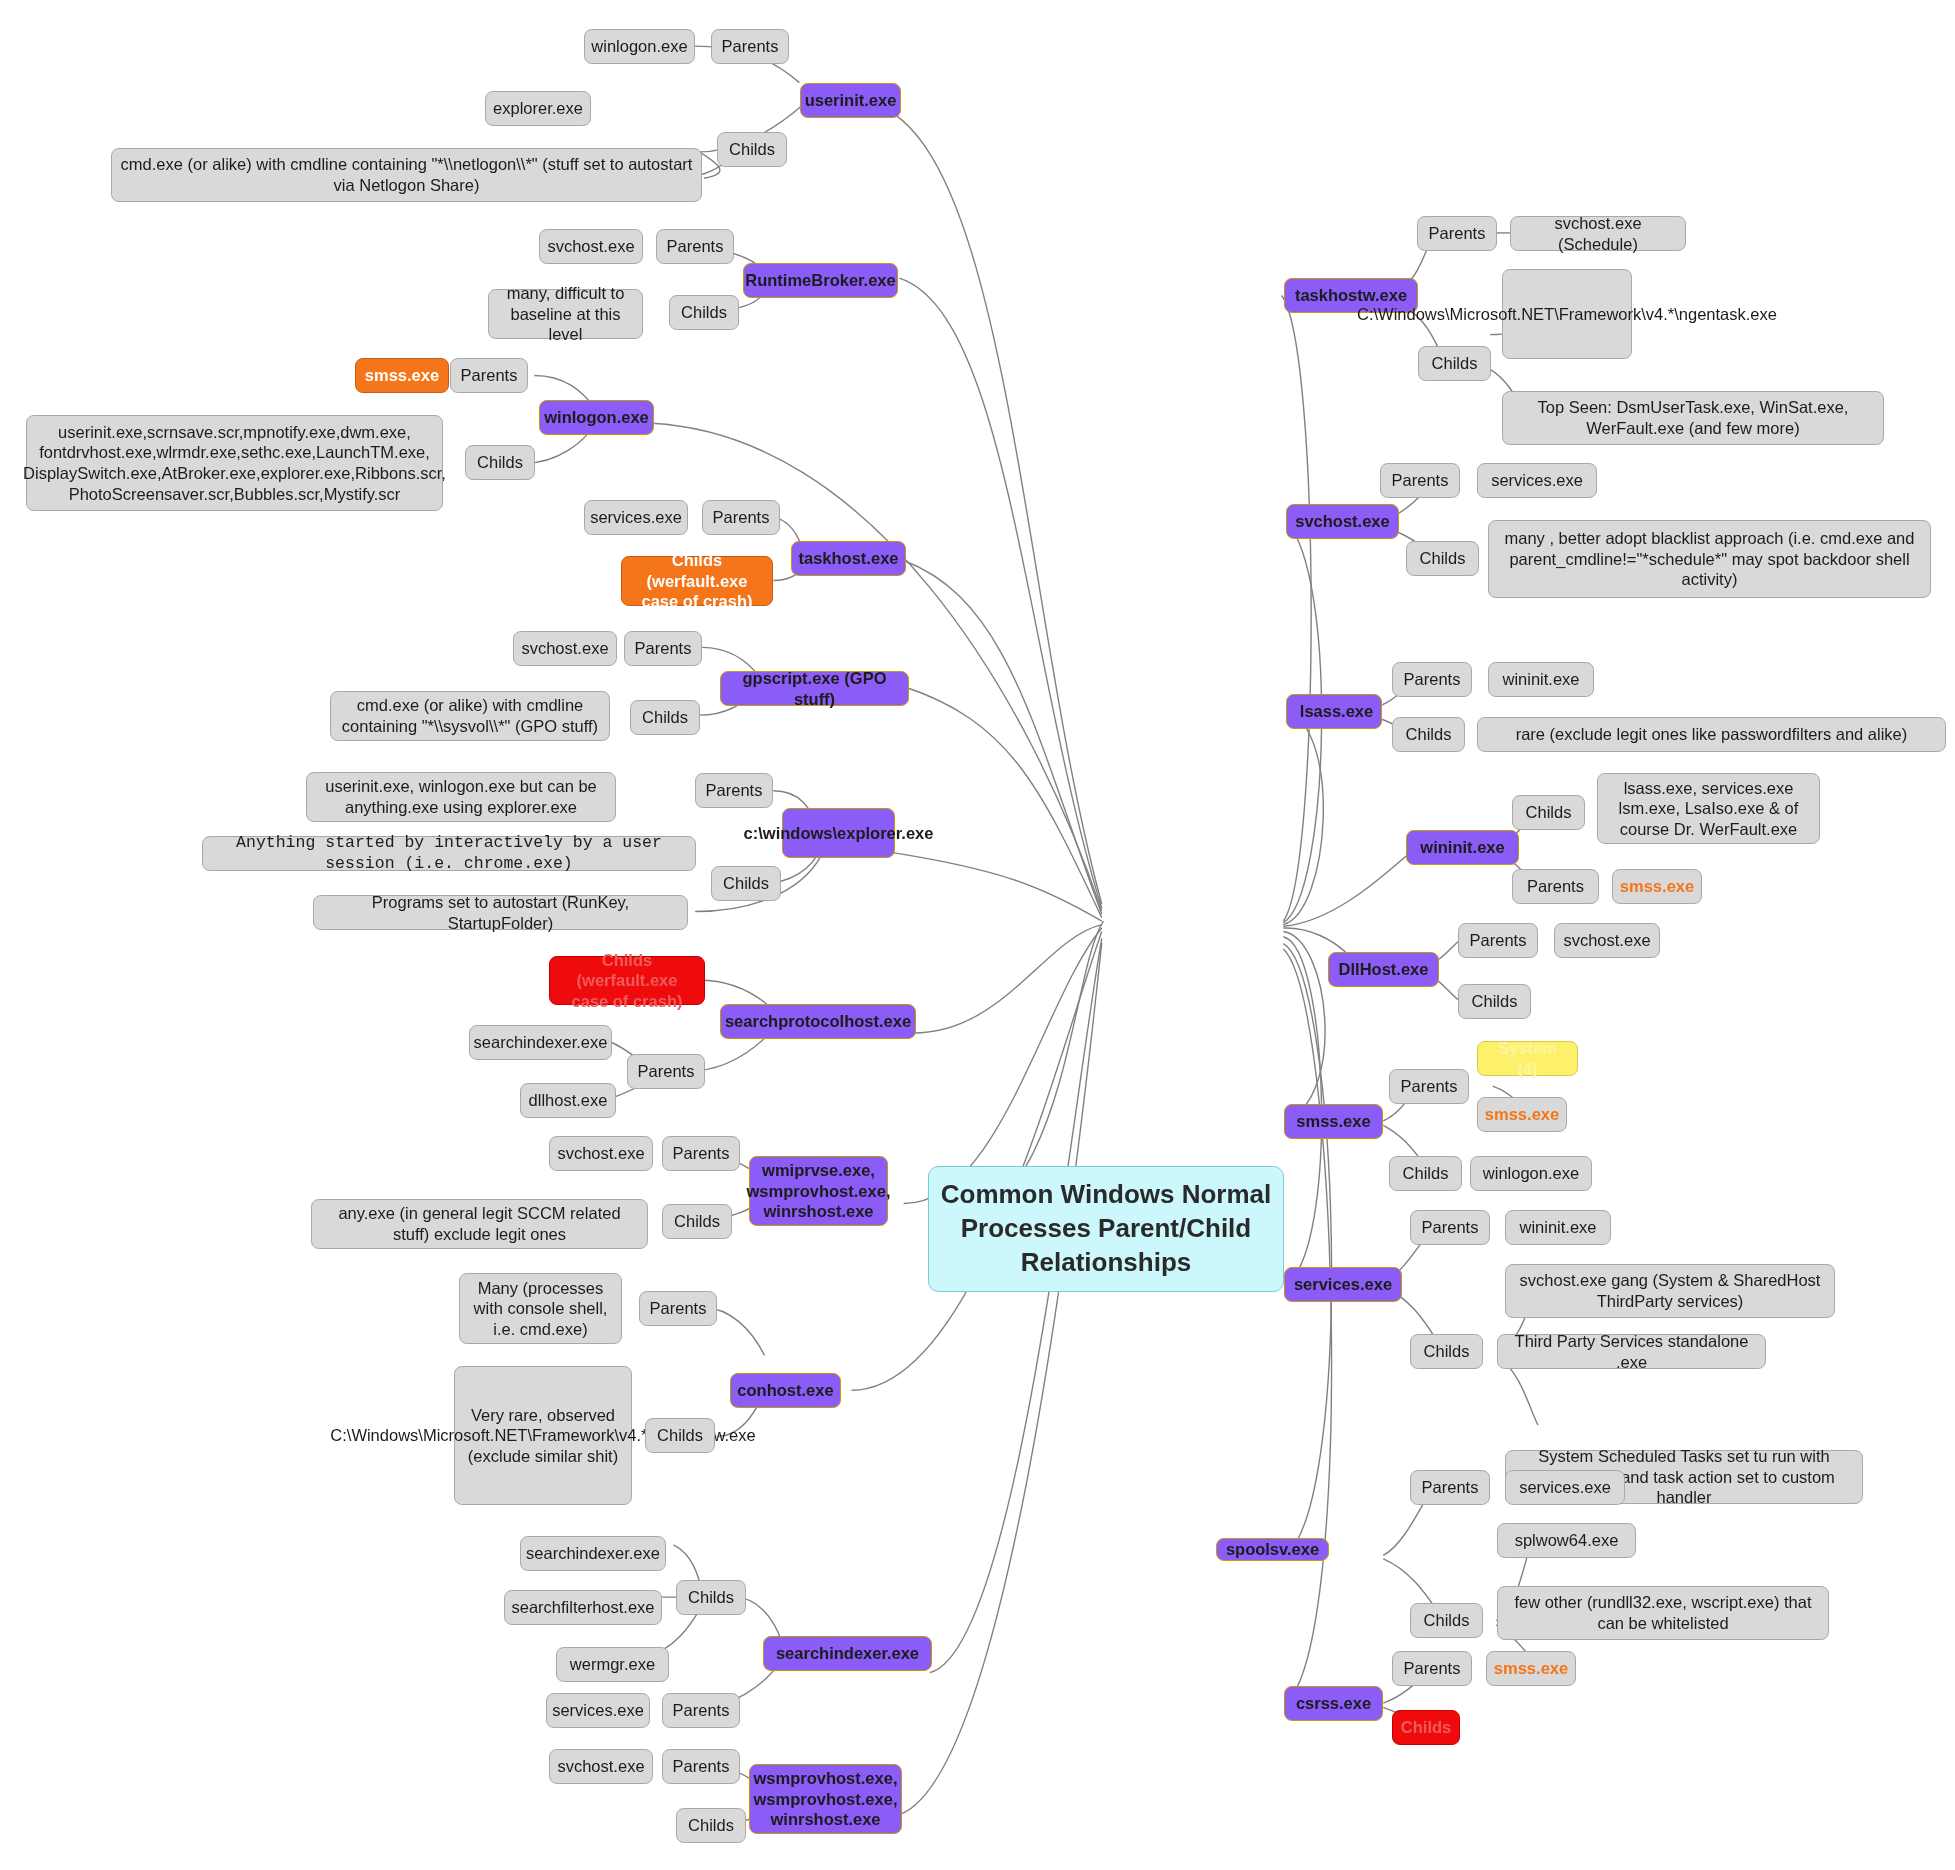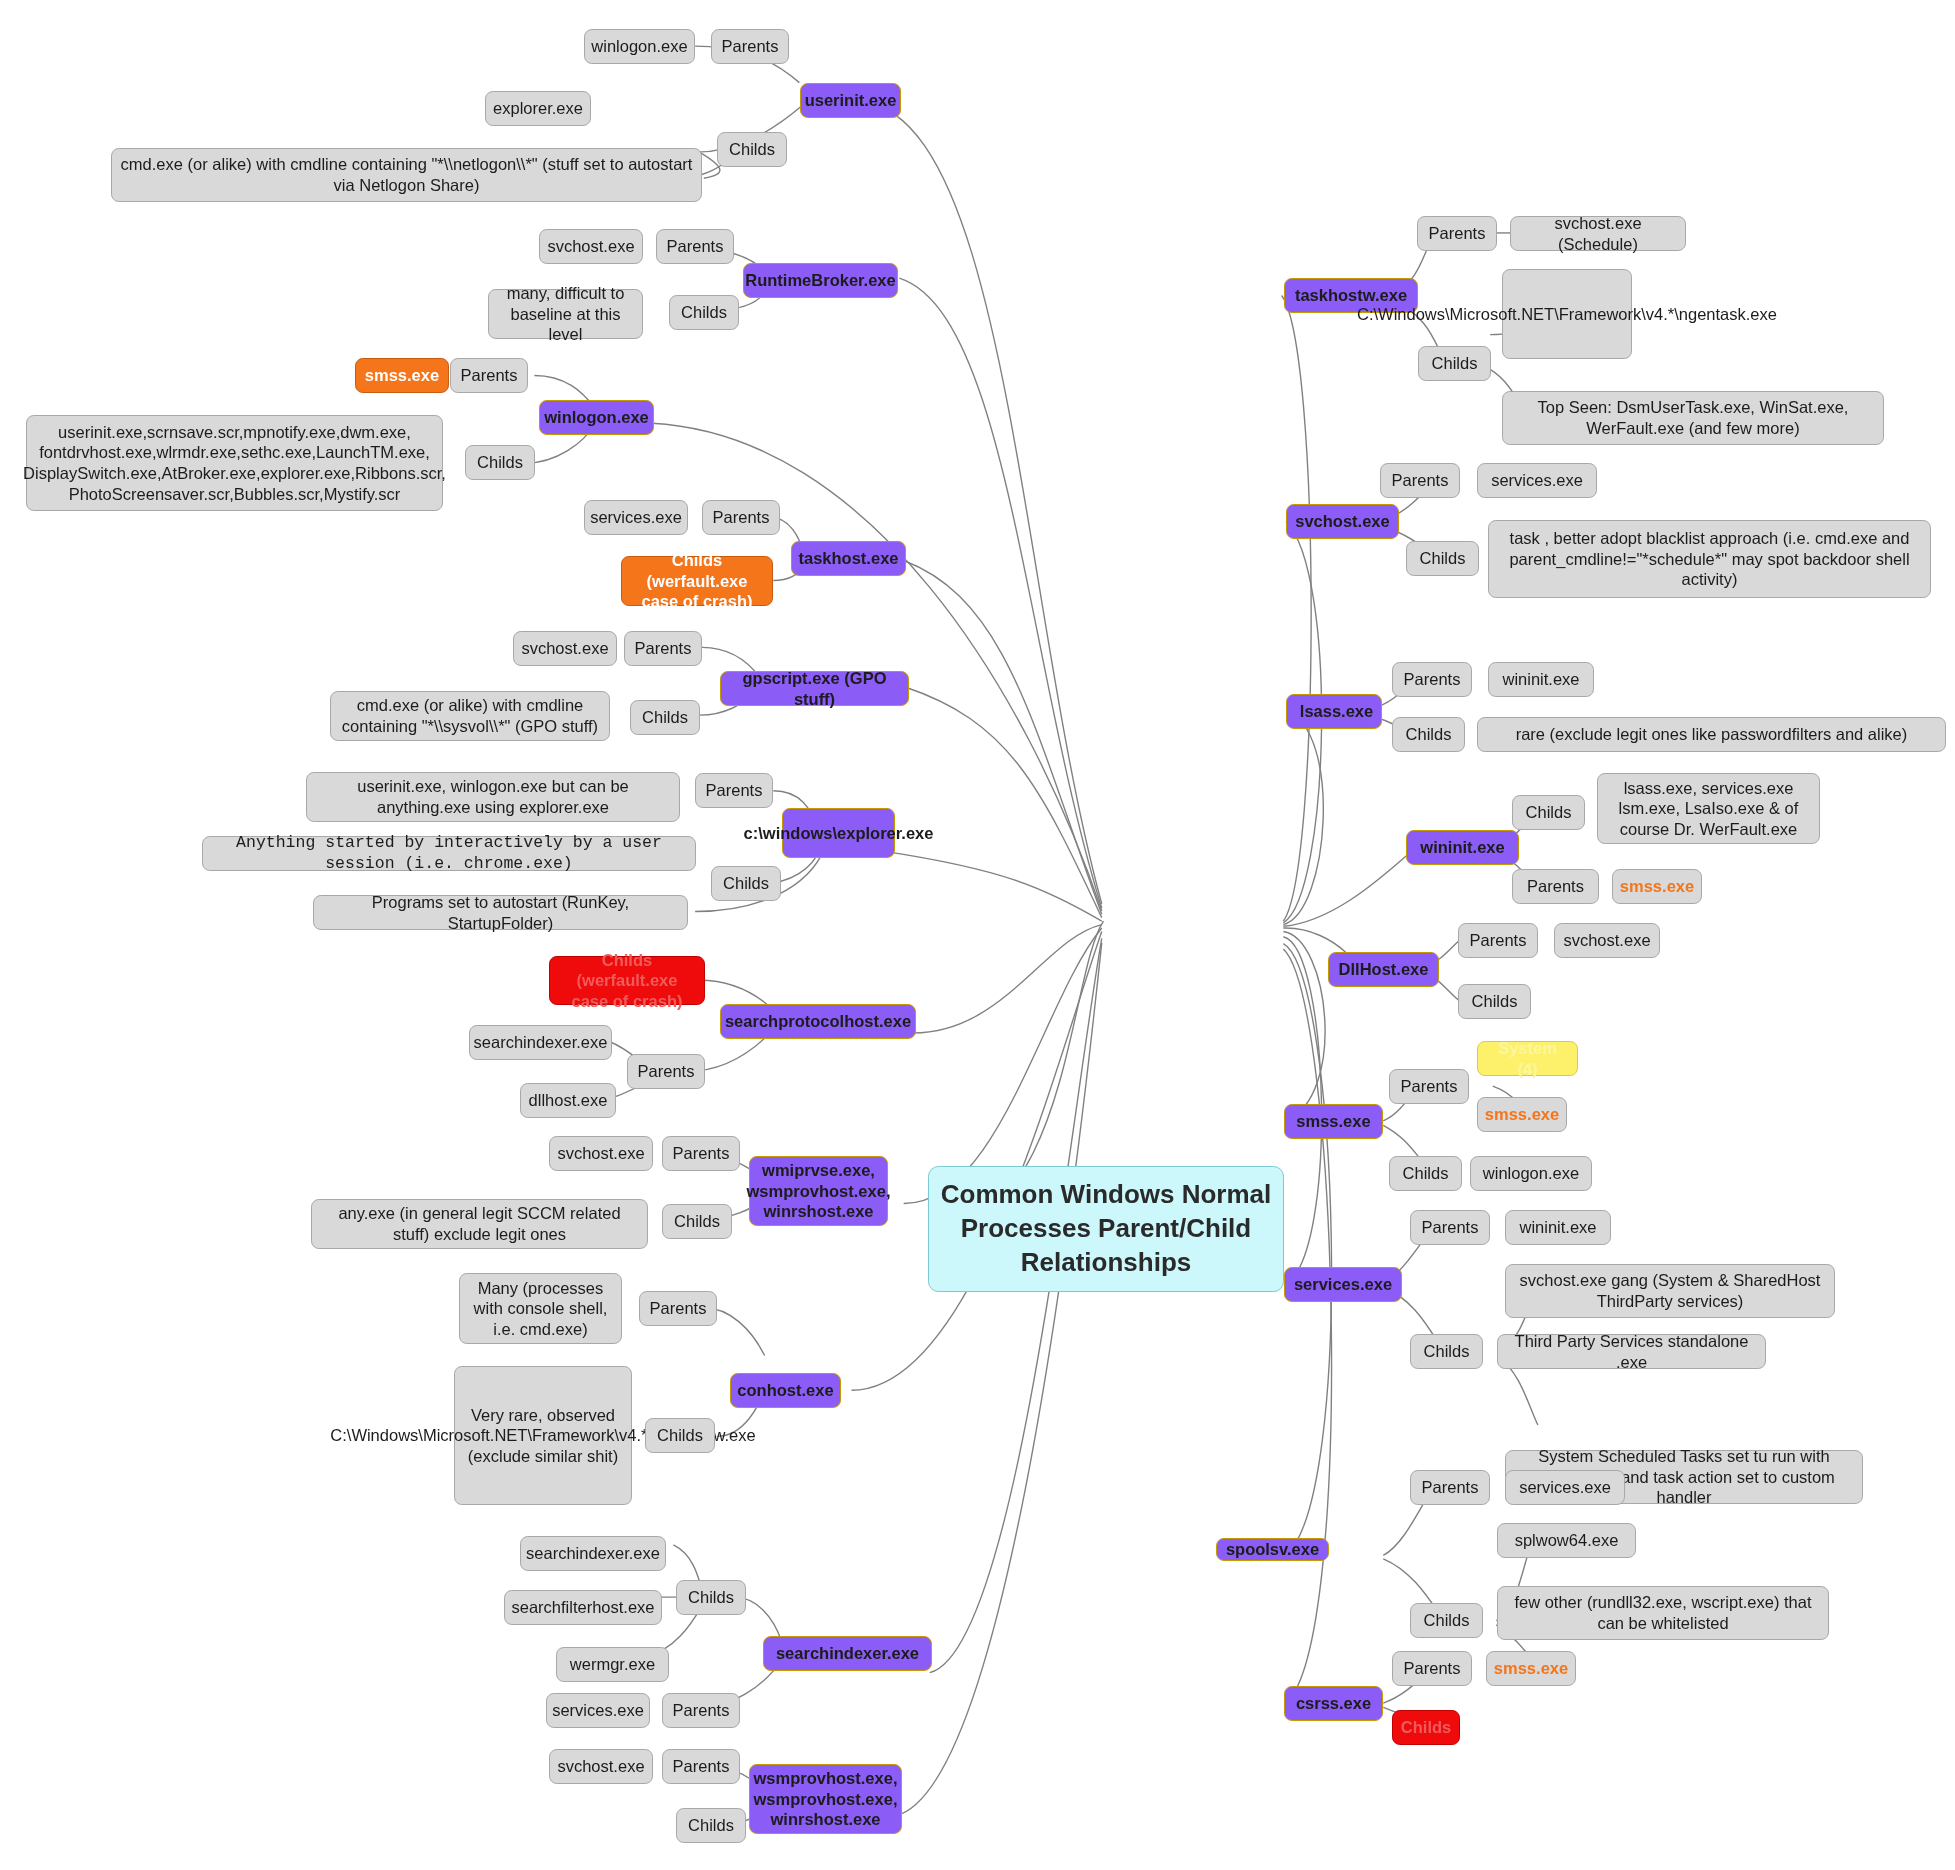--- a/index.html
+++ b/index.html
@@ -275,21 +275,21 @@
   <div class="node yellow" style="left:720px; top:671px; width:189px; height:35px;">
       <span>gpscript.exe (GPO stuff)</span>
     </div>
   <div class="node grey" style="left:330px; top:691px; width:280px; height:50px;">
       <span>cmd.exe (or alike) with cmdline containing "*\\sysvol\\*" (GPO stuff)</span>
     </div>
   <div class="node grey" style="left:630px; top:700px; width:70px; height:35px;">
       <span>Childs</span>
     </div>
 
-  <div class="node grey" style="left:306px; top:772px; width:374px; height:50px;">
+  <div class="node grey" style="left:306px; top:772px; width:310px; height:50px;">
       <span>userinit.exe, winlogon.exe but can be  anything.exe using explorer.exe</span>
     </div>
   <div class="node grey" style="left:695px; top:773px; width:78px; height:35px;">
       <span>Parents</span>
     </div>
   <div class="node yellow" style="left:782px; top:808px; width:113px; height:50px;">
       <span>c:\windows\explorer.exe</span>
     </div>
   <div class="node grey" style="left:202px; top:836px; width:494px; height:35px;font-family:Liberation Mono, monospace;">
       <span>Anything started by interactively by a user session (i.e. chrome.exe)</span>
@@ -409,21 +409,21 @@
   <div class="node grey" style="left:1477px; top:463px; width:120px; height:35px;">
       <span>services.exe</span>
     </div>
   <div class="node yellow" style="left:1286px; top:504px; width:113px; height:35px;">
       <span>svchost.exe</span>
     </div>
   <div class="node grey" style="left:1406px; top:541px; width:73px; height:35px;">
       <span>Childs</span>
     </div>
   <div class="node grey" style="left:1488px; top:520px; width:443px; height:78px;">
-      <span>task , better adopt blacklist approach (i.e. cmd.exe and parent_cmdline!="*schedule*" may spot backdoor shell activity)</span>
+      <span>many , better adopt blacklist approach (i.e. cmd.exe and parent_cmdline!="*schedule*" may spot backdoor shell activity)</span>
     </div>
 
   <div class="node grey" style="left:1392px; top:662px; width:80px; height:35px;">
       <span>Parents</span>
     </div>
   <div class="node grey" style="left:1488px; top:662px; width:106px; height:35px;">
       <span>wininit.exe</span>
     </div>
   <div class="node yellow" style="left:1286px; top:694px; width:96px; height:35px;justify-content:flex-end;">
       <span>lsass.exe</span>

